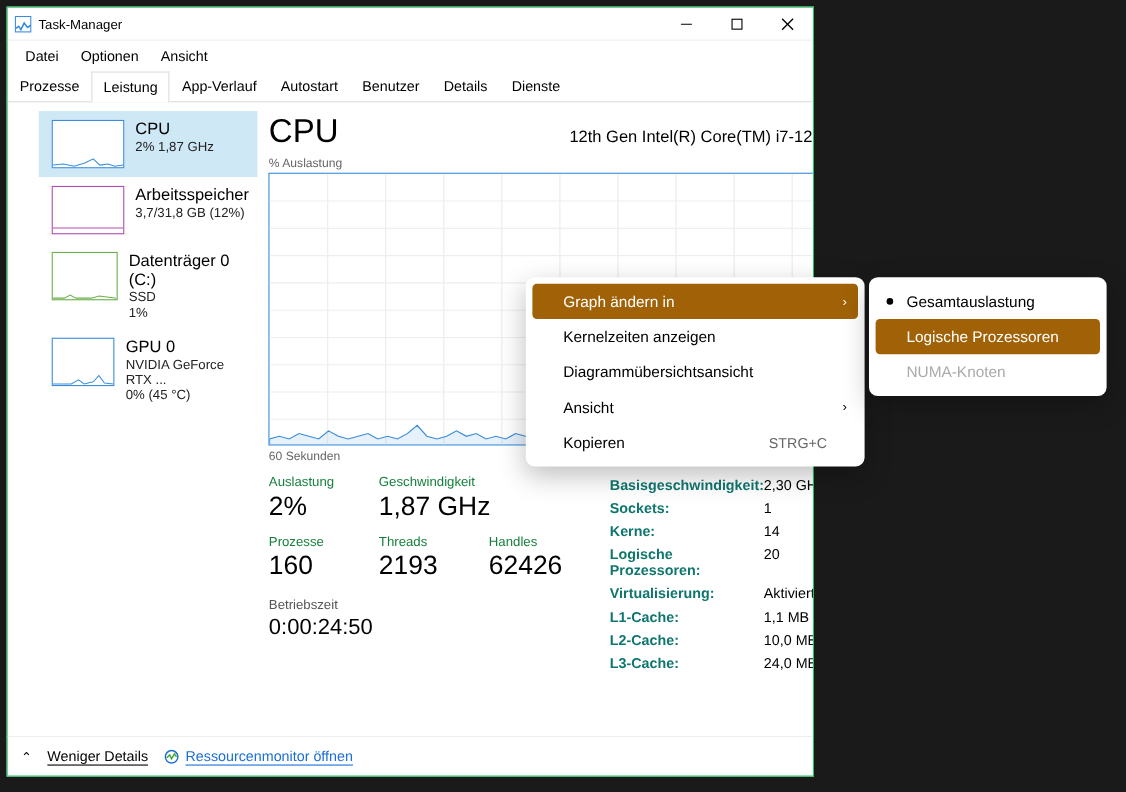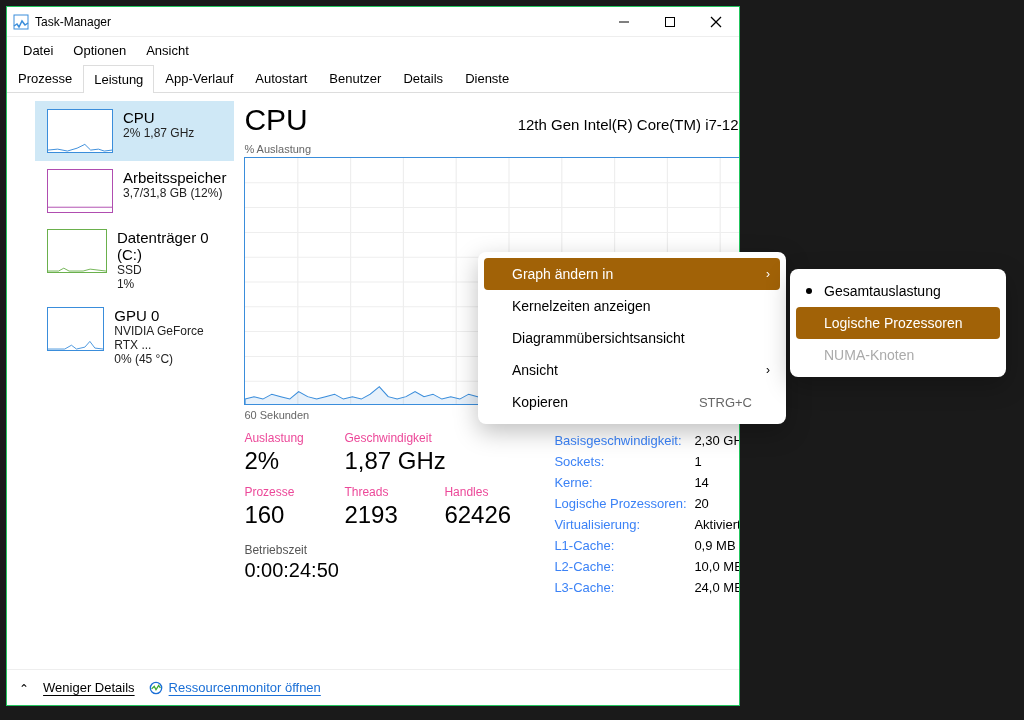--- a/index.html
+++ b/index.html
@@ -35,24 +35,24 @@
   .main { flex: 1; padding: 10px 14px 8px 10px; display: flex; flex-direction: column; position: relative; }
   .header-row { display: flex; align-items: baseline; justify-content: space-between; }
   .header-row .big { font-size: 30px; }
   .header-row .model { font-size: 15px; }
   .graph-labels { display: flex; justify-content: space-between; font-size: 11px; color: #666; margin-top: 6px; }
   .graph { height: 248px; margin-top: 2px; border: 1px solid #3a8ddb; position: relative; background: #fff; }
   .graph-grid line { stroke: #eee; stroke-width: 1; }
   .time-labels { display: flex; justify-content: space-between; font-size: 11px; color: #666; margin-top: 4px; }
   .stats-row { display: flex; margin-top: 10px; gap: 20px; }
   .stat-col { min-width: 80px; }
-  .stat-label { font-size: 12px; color: #ec4899; }
+  .stat-label { font-size: 12px; color: #15803d; }
   .stat-val { font-size: 24px; margin-top: 2px; }
   .info-grid { display: grid; grid-template-columns: 140px 80px; font-size: 13px; row-gap: 6px; }
-  .info-grid .lbl { color: #3b82f6; }
+  .info-grid .lbl { color: #0f766e; font-weight: bold; }
   .uptime { margin-top: 14px; }
   .uptime .lbl { font-size: 12px; color: #555; }
   .uptime .val { font-size: 20px; margin-top: 2px; }
   .footer { border-top: 1px solid #eee; padding: 10px 12px; display: flex; align-items: center; gap: 14px; font-size: 13px; }
   .chevron { display: inline-block; transform: rotate(180deg); font-size: 12px; }
   .link { color: #1a6fd6; text-decoration: underline; text-underline-offset: 3px; }
   .footer-icon { width: 14px; height: 14px; }
 
   
   .ctx {
@@ -247,21 +247,21 @@
           <div>2,30 GHz</div>
           <div class="lbl">Sockets:</div>
           <div>1</div>
           <div class="lbl">Kerne:</div>
           <div>14</div>
           <div class="lbl">Logische Prozessoren:</div>
           <div>20</div>
           <div class="lbl">Virtualisierung:</div>
           <div>Aktiviert</div>
           <div class="lbl">L1-Cache:</div>
-          <div>0,9 MB</div>
+          <div>1,1 MB</div>
           <div class="lbl">L2-Cache:</div>
           <div>10,0 MB</div>
           <div class="lbl">L3-Cache:</div>
           <div>24,0 MB</div>
         </div>
       </div>
     </div>
   </div>
 
   <div class="footer">
@@ -291,21 +291,21 @@
   <div class="ctx-item">
     <span>Ansicht</span>
     <span class="chev-r">›</span>
   </div>
   <div class="ctx-item">
     <span>Kopieren</span>
     <span class="shortcut">STRG+C</span>
   </div>
 </div>
 
-<div class="ctx" style="left:790px; top:269px; width:216px;">
+<div class="ctx" style="left:790px; top:252px; width:216px;">
   <div class="ctx-item">
     <span class="bullet"></span>
     <span>Gesamtauslastung</span>
   </div>
   <div class="ctx-item hl">
     <span>Logische Prozessoren</span>
   </div>
   <div class="ctx-item disabled">
     <span>NUMA-Knoten</span>
   </div>

